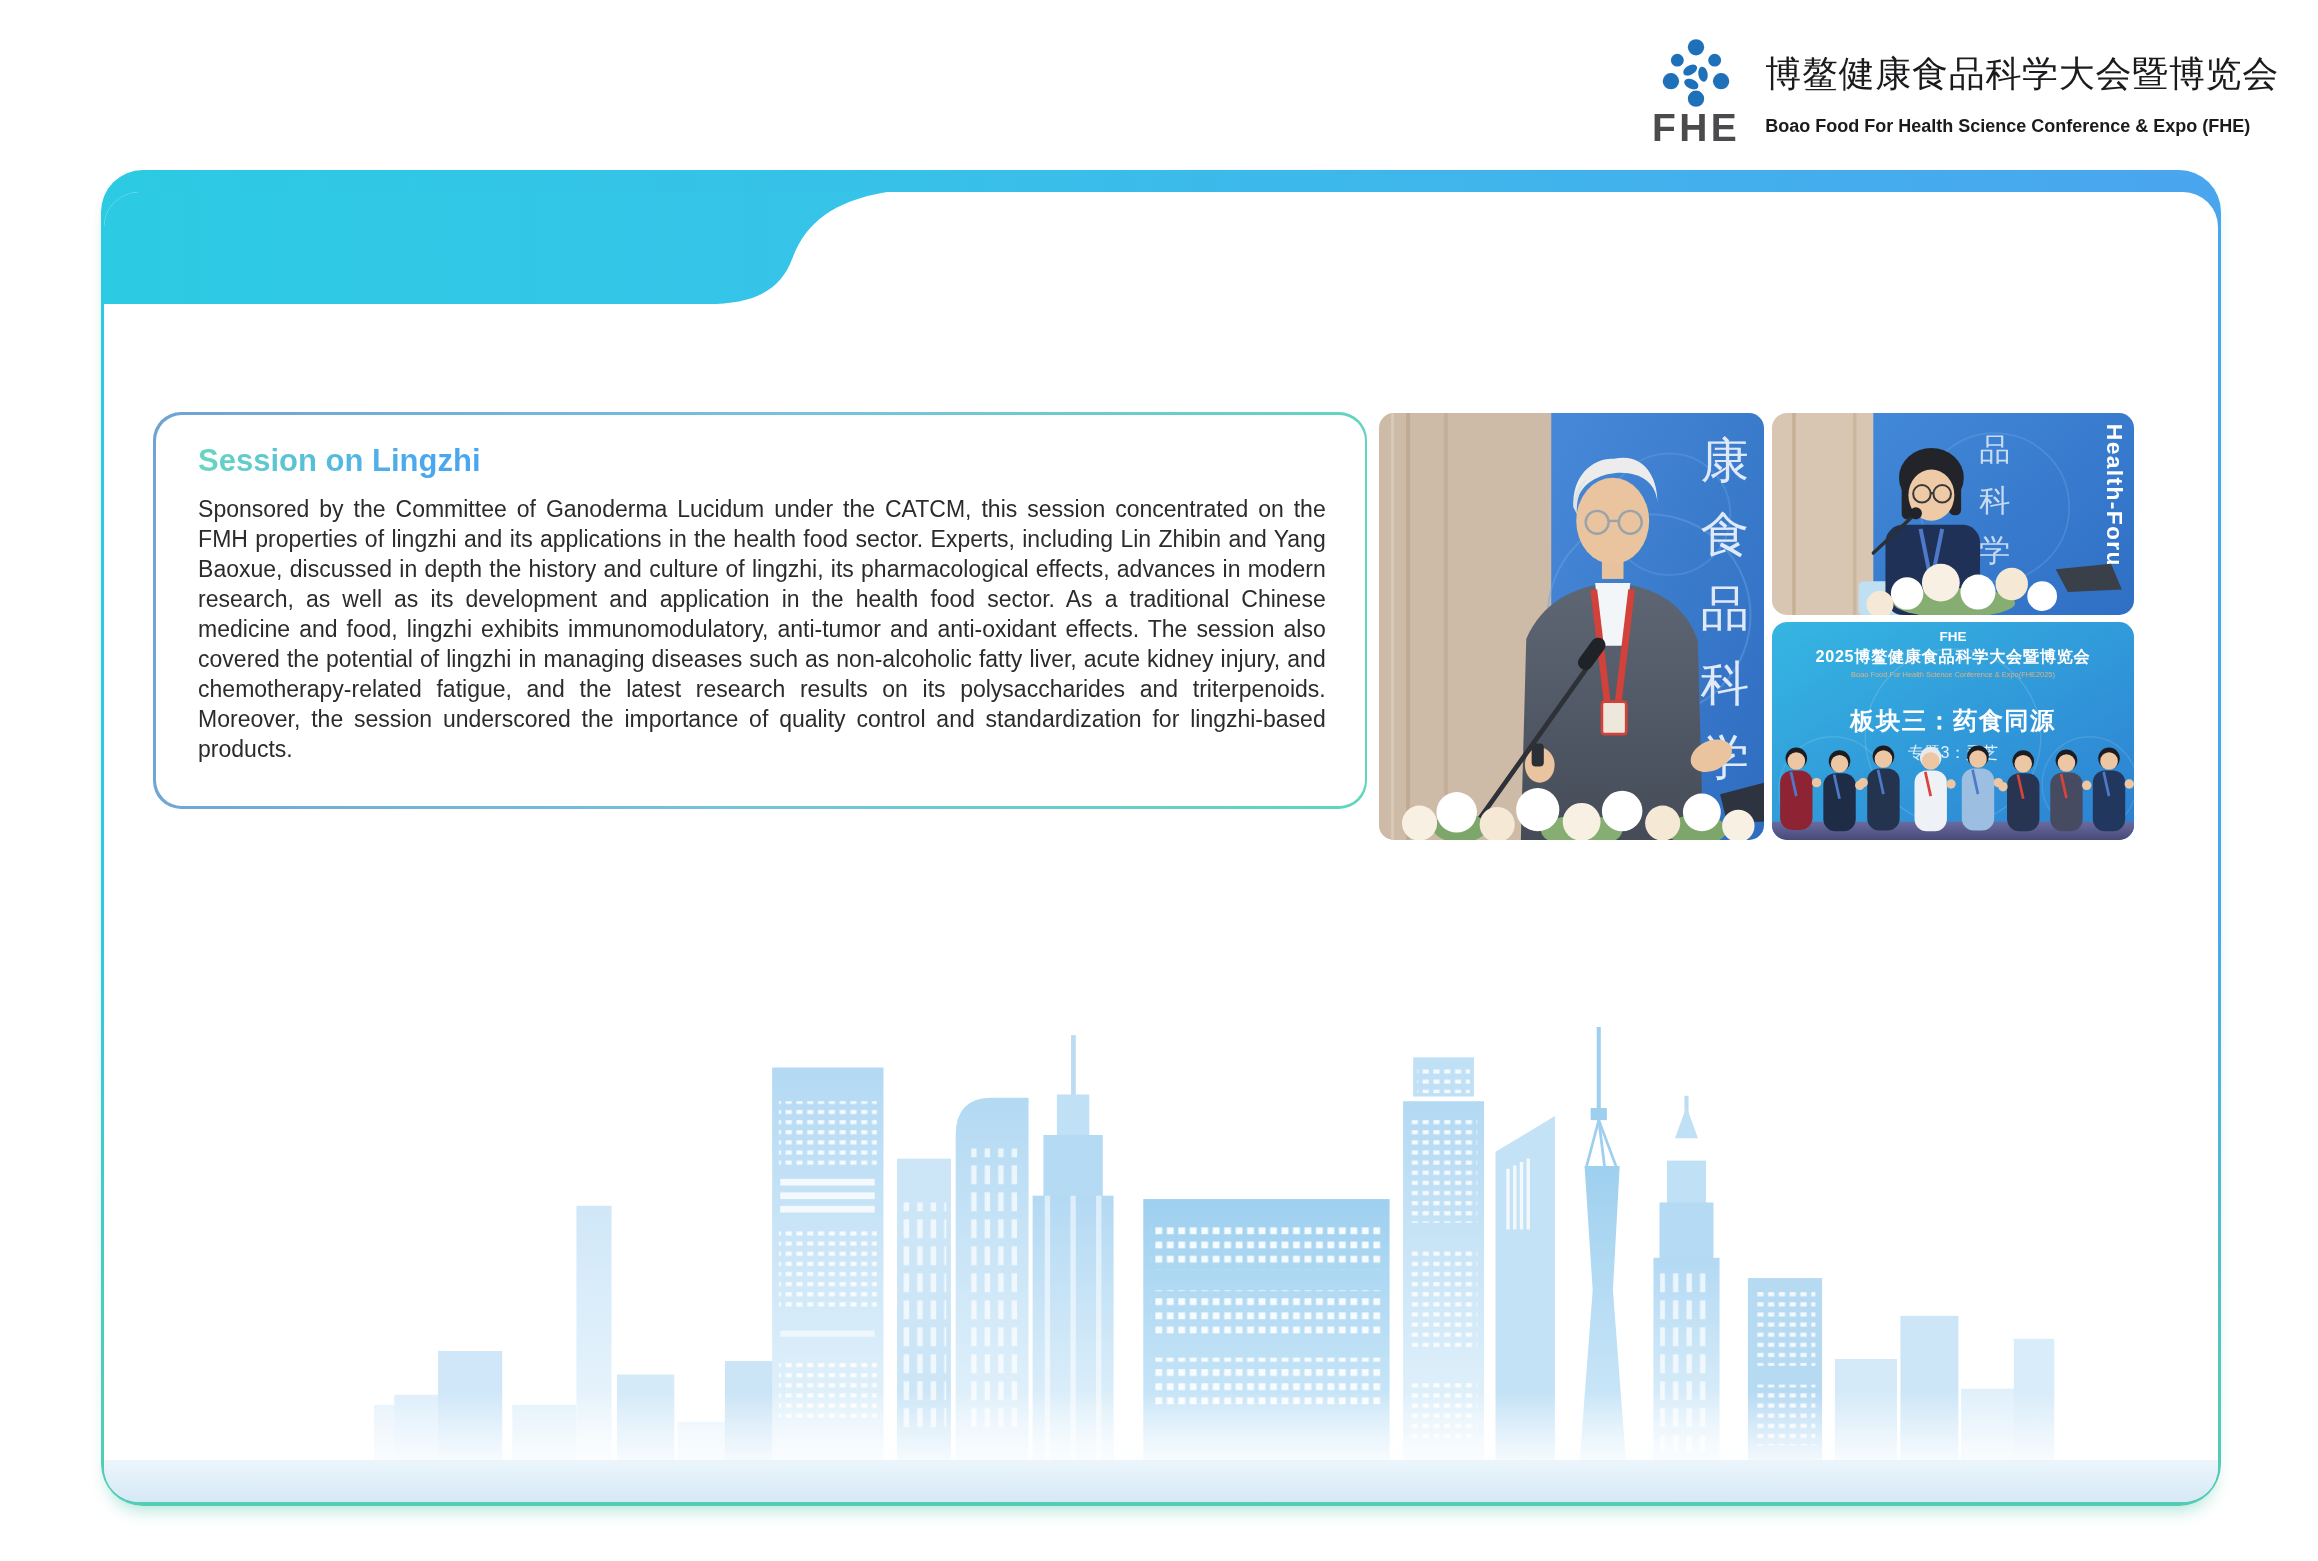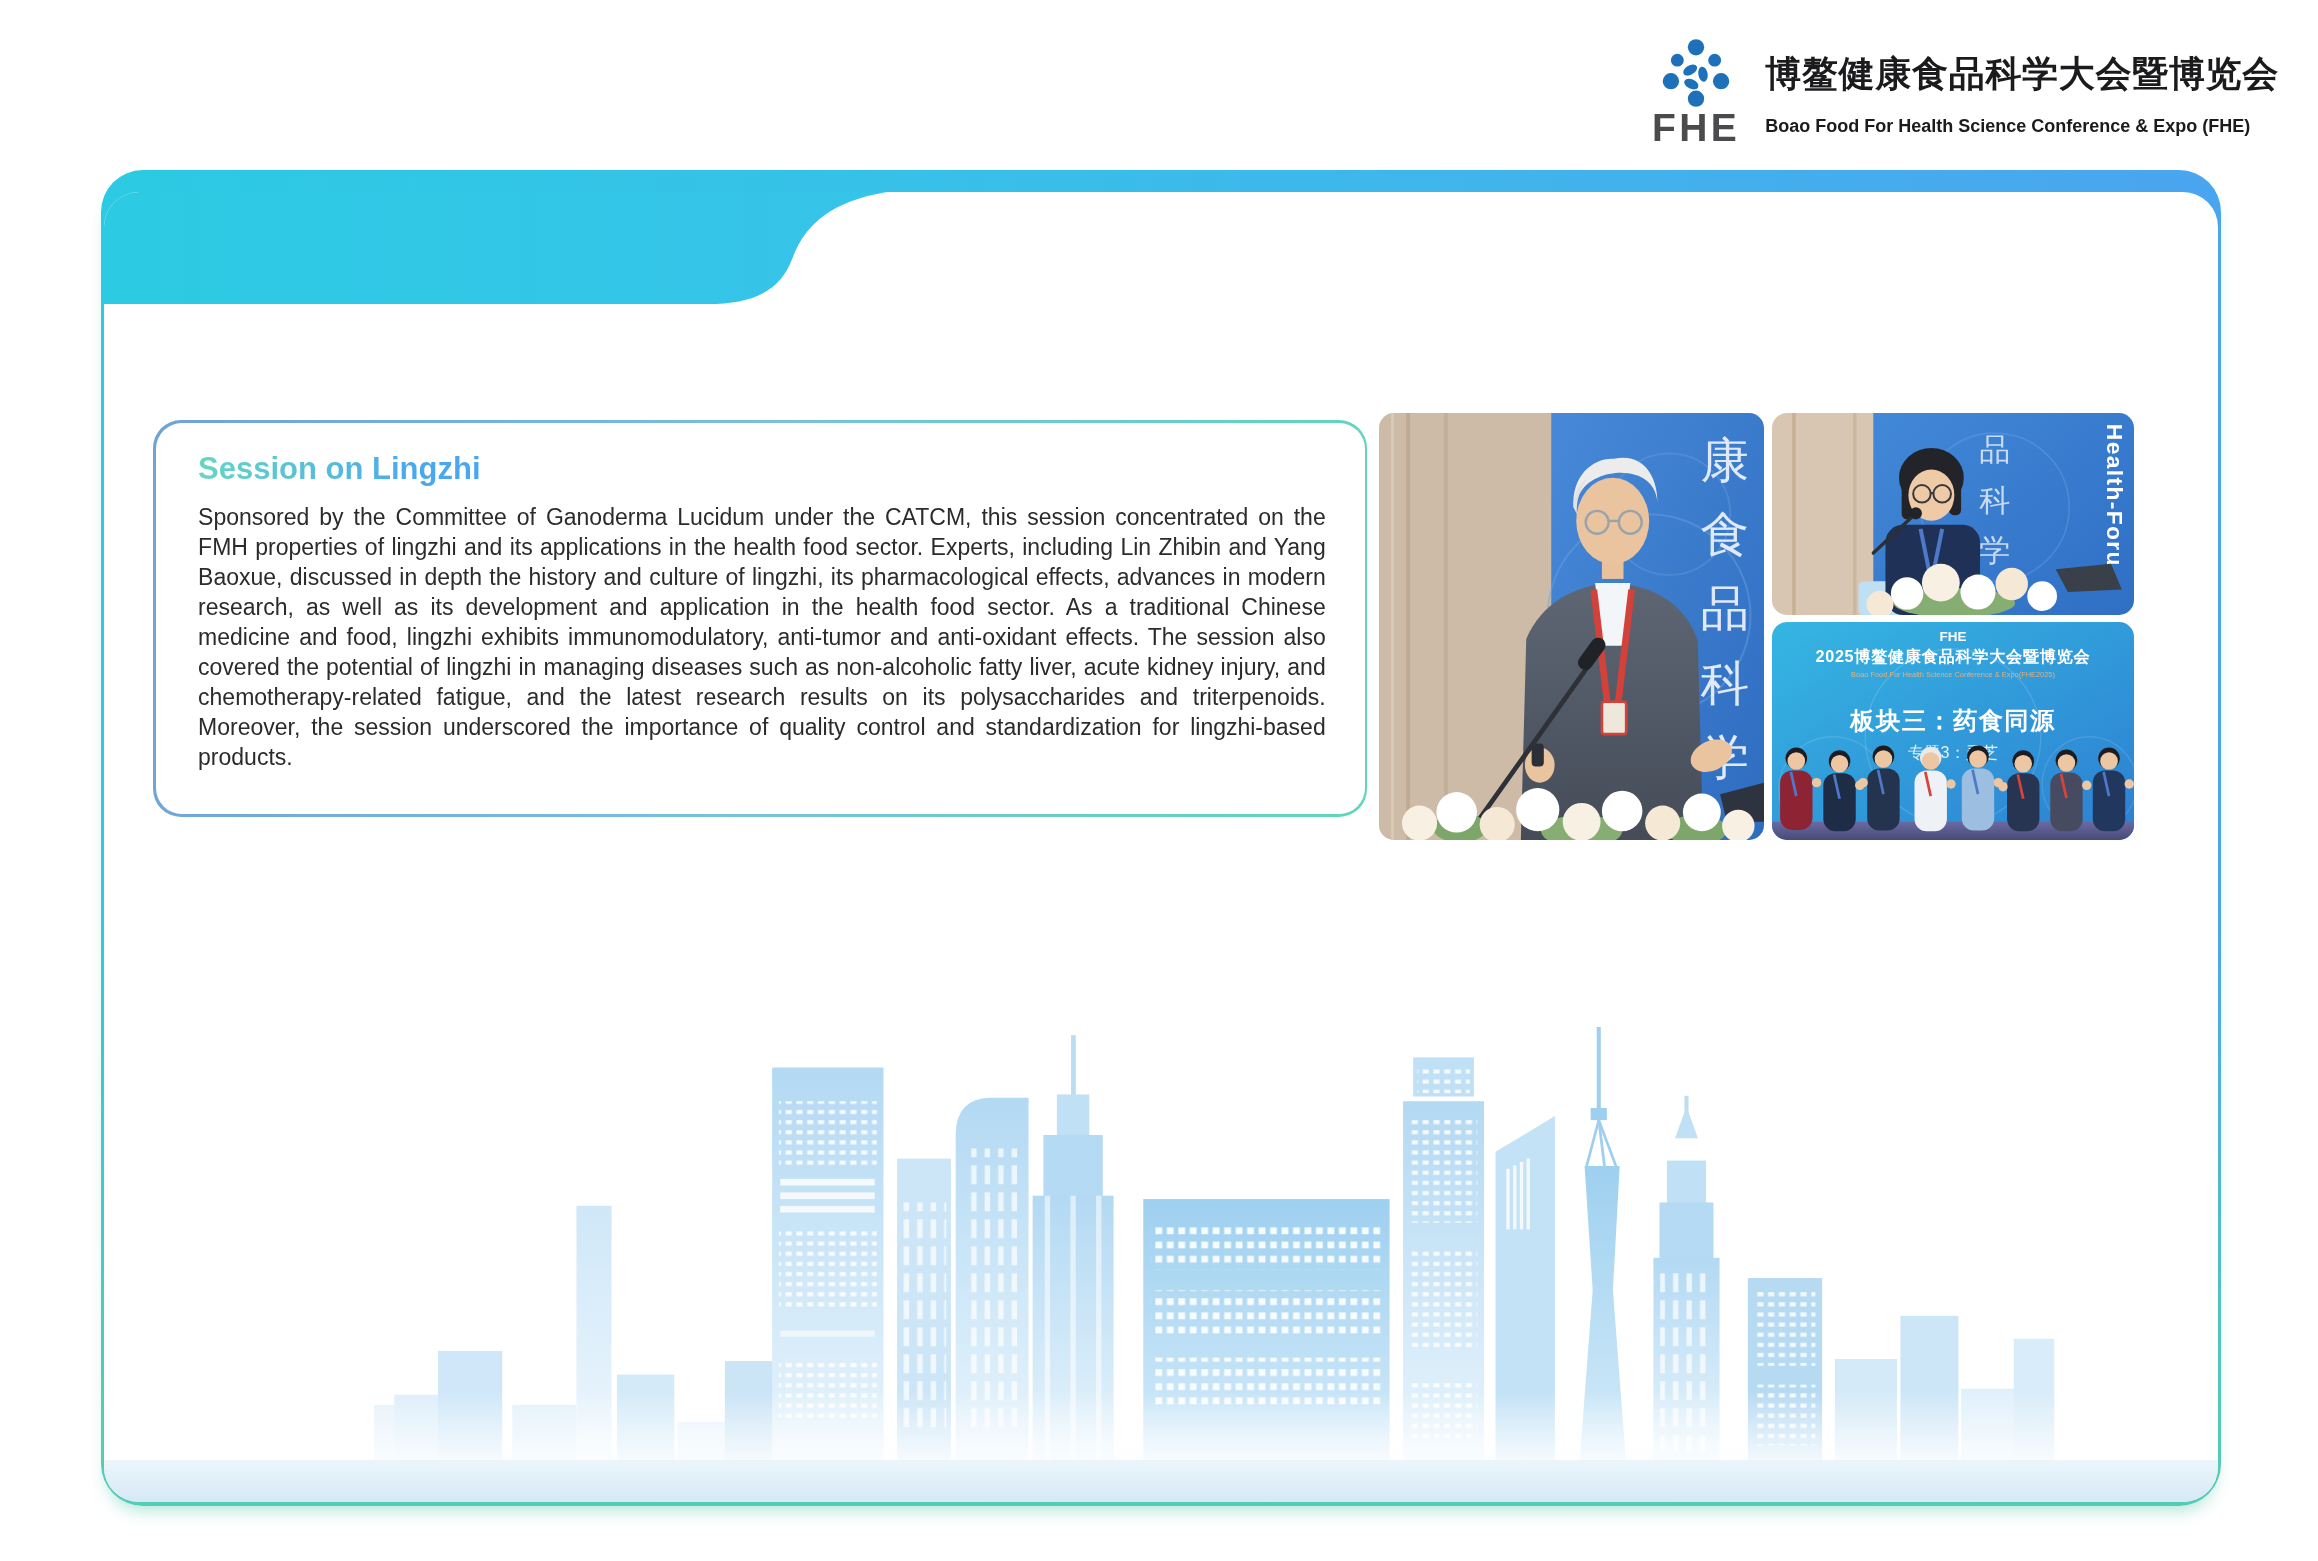--- a/index.html
+++ b/index.html
@@ -7,21 +7,21 @@
     width:2319px;height:1562px;position:relative;background:#ffffff;
     font-family:"Liberation Sans", sans-serif;overflow:hidden;
   }
 
   
   .brand{position:absolute;top:38px;right:40px;display:flex;gap:15px;align-items:flex-start;}
   .brand-left{display:flex;flex-direction:column;align-items:center;width:108px;}
   .logo-mark{width:70px;height:70px;}
   .logo-text{font-size:39px;font-weight:bold;color:#4b4b4d;letter-spacing:3.4px;margin-top:0px;line-height:1;}
   .brand-right{padding-top:16px;}
-  .title-zh{font-size:36px;color:#1b1b1d;font-weight:700;letter-spacing:0.7px;white-space:nowrap;line-height:1.1;}
+  .title-zh{font-size:36px;color:#1b1b1d;font-weight:400;letter-spacing:0.7px;white-space:nowrap;line-height:1.1;}
   .title-en{font-size:18px;color:#1b1b1d;font-weight:700;margin-top:22px;white-space:nowrap;}
 
   
   .frame{
     position:absolute;left:101px;top:170px;width:2120px;height:1336px;border-radius:42px;
     background:
       linear-gradient(180deg, rgba(95,211,182,0) 55%, rgba(86,205,176,.95) 94%),
       linear-gradient(90deg,#2CCAE3 0%,#38C0E9 40%,#4AA5EF 100%);
     box-shadow:0 10.8px 16px -6.7px rgba(90,200,175,.45);
   }
@@ -30,21 +30,21 @@
     background:#ffffff;border-radius:35px;overflow:hidden;
   }
   .tab{position:absolute;left:0;top:0;width:783px;height:112px;}
   .banner-title{
     position:absolute;left:42px;top:16px;margin:0;z-index:3;
     font-size:54px;font-weight:bold;color:#ffffff;letter-spacing:0.7px;
   }
 
   
   .session-card{
-    position:absolute;left:49px;top:228px;width:1214px;height:397px;
+    position:absolute;left:49px;top:220px;width:1214px;height:397px;
     border-radius:28px;padding:2.7px;box-sizing:border-box;
     background:linear-gradient(100deg,#6FA3D4 0%,#77C2DC 50%,#5FD6BD 100%);
   }
   .session-card-inner{
     width:100%;height:100%;background:#ffffff;border-radius:26px;
     box-sizing:border-box;padding:28px 39px 20px 42px;
   }
   .session-heading{
     font-size:31px;font-weight:bold;margin:0 0 15px 0;display:inline-block;color:#4FBFD6;
   }

